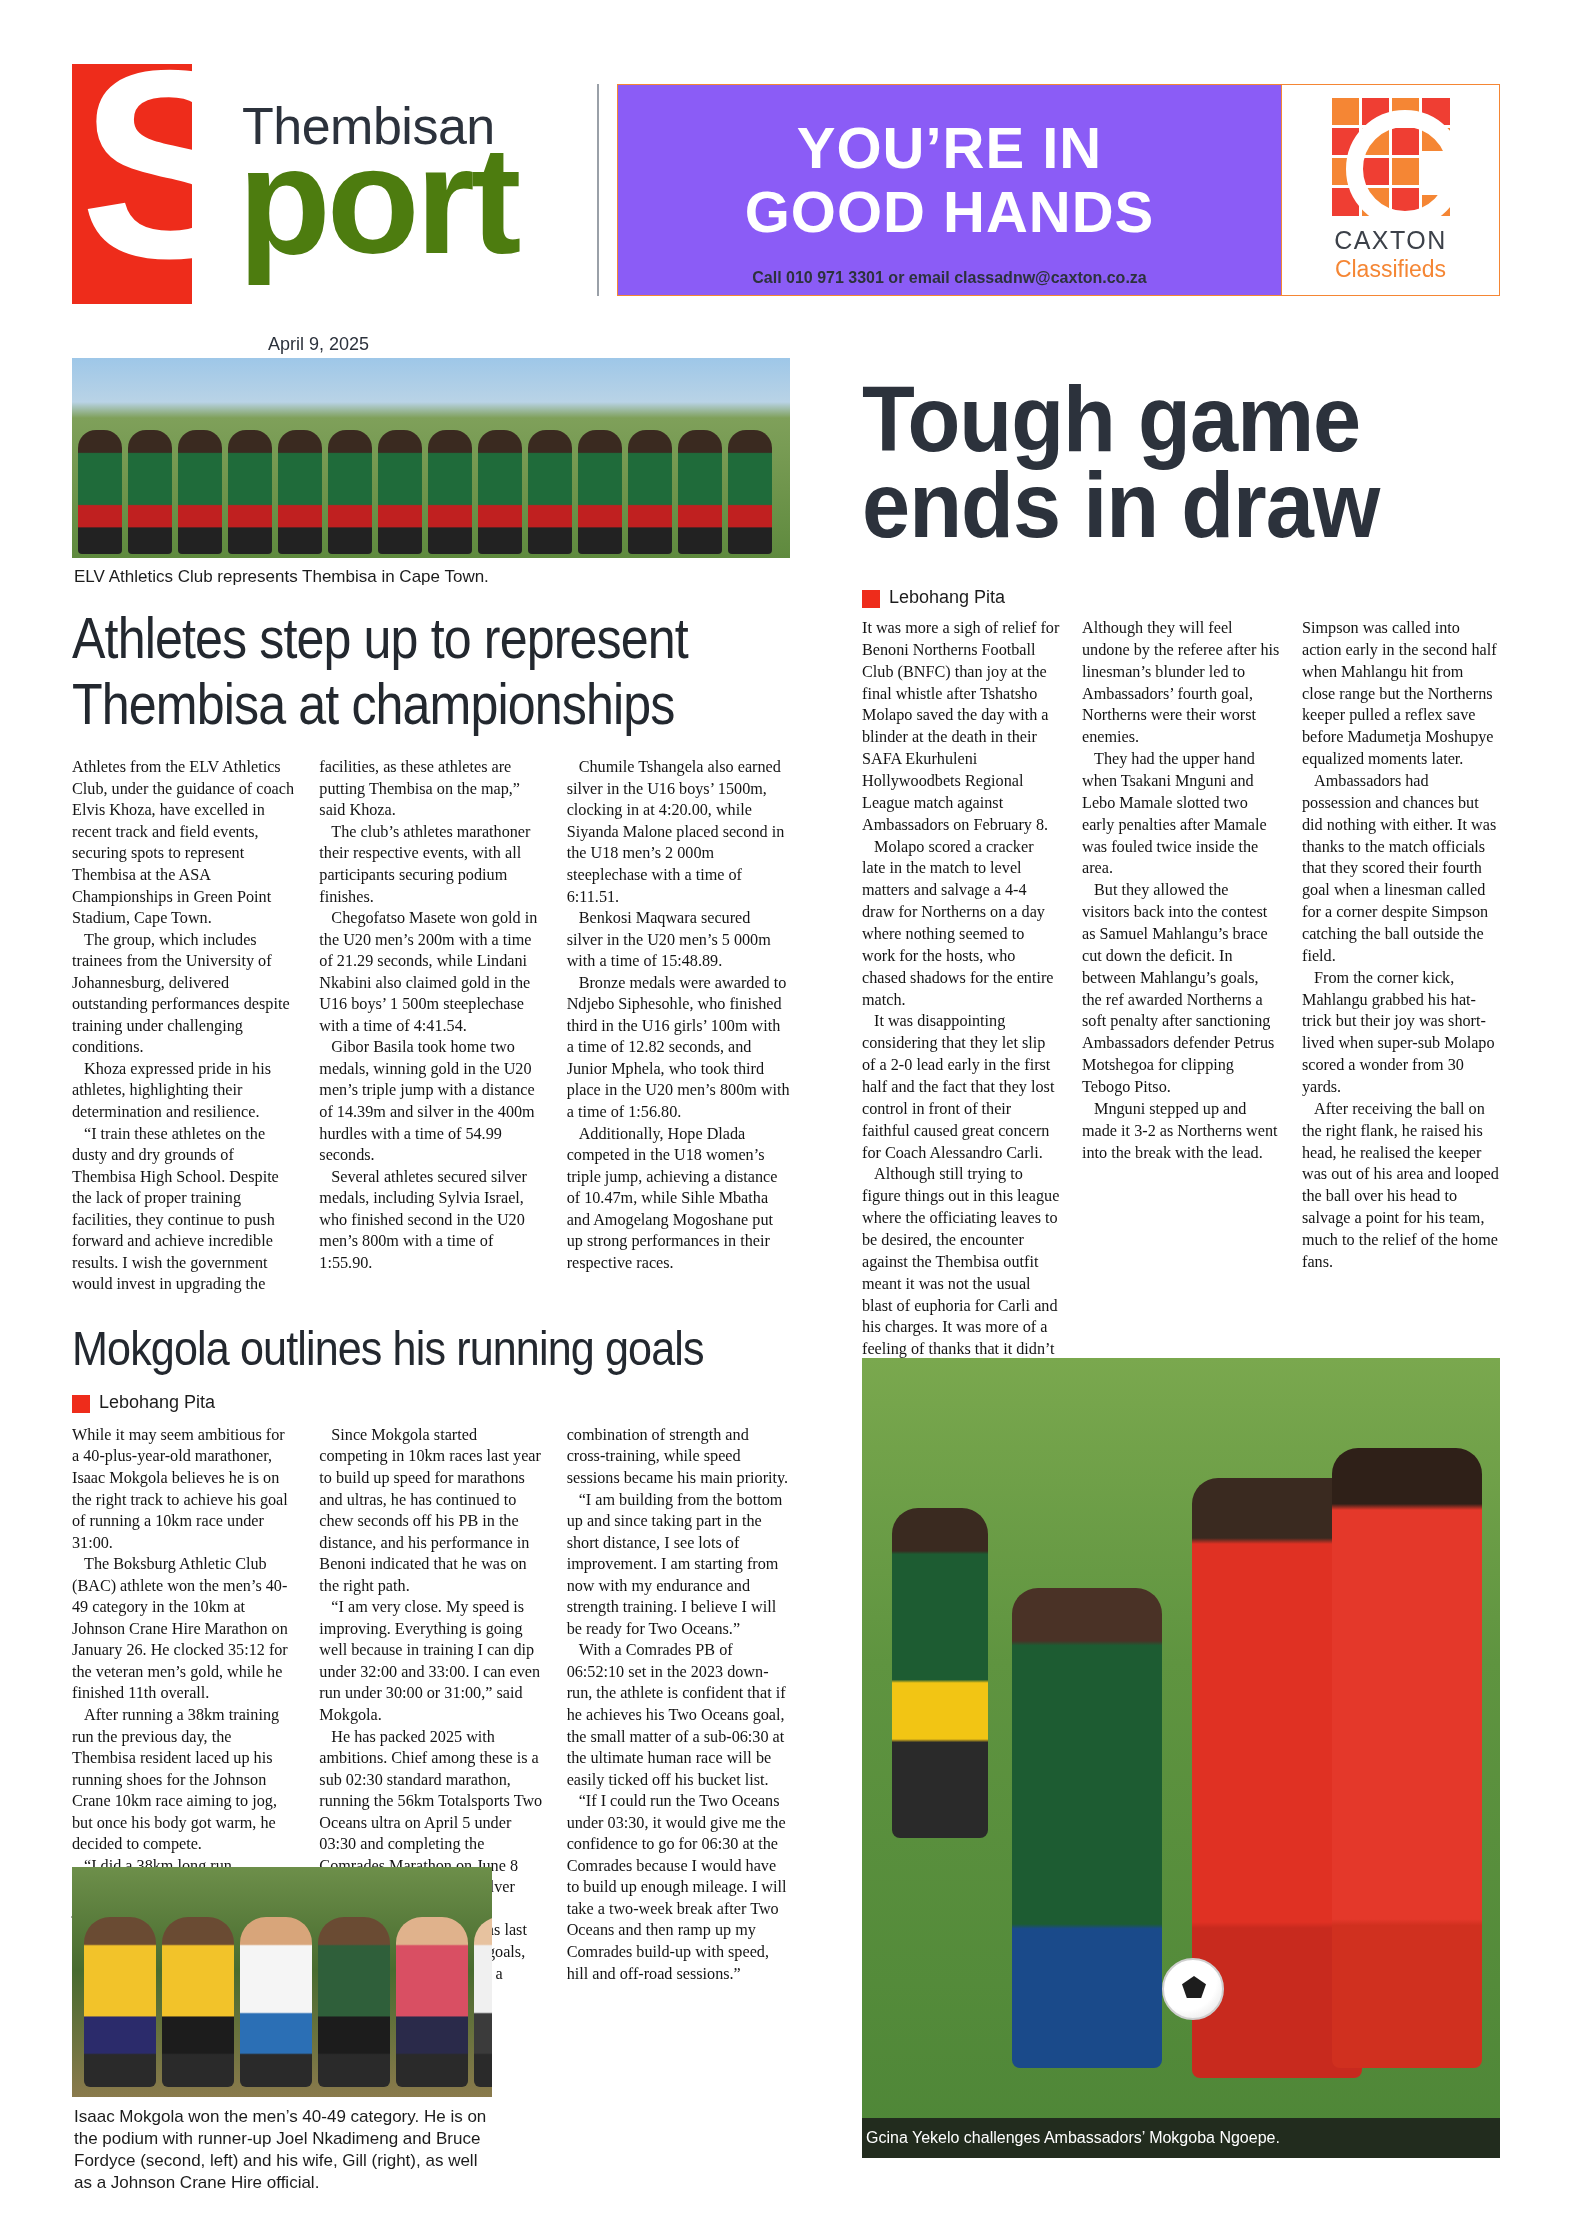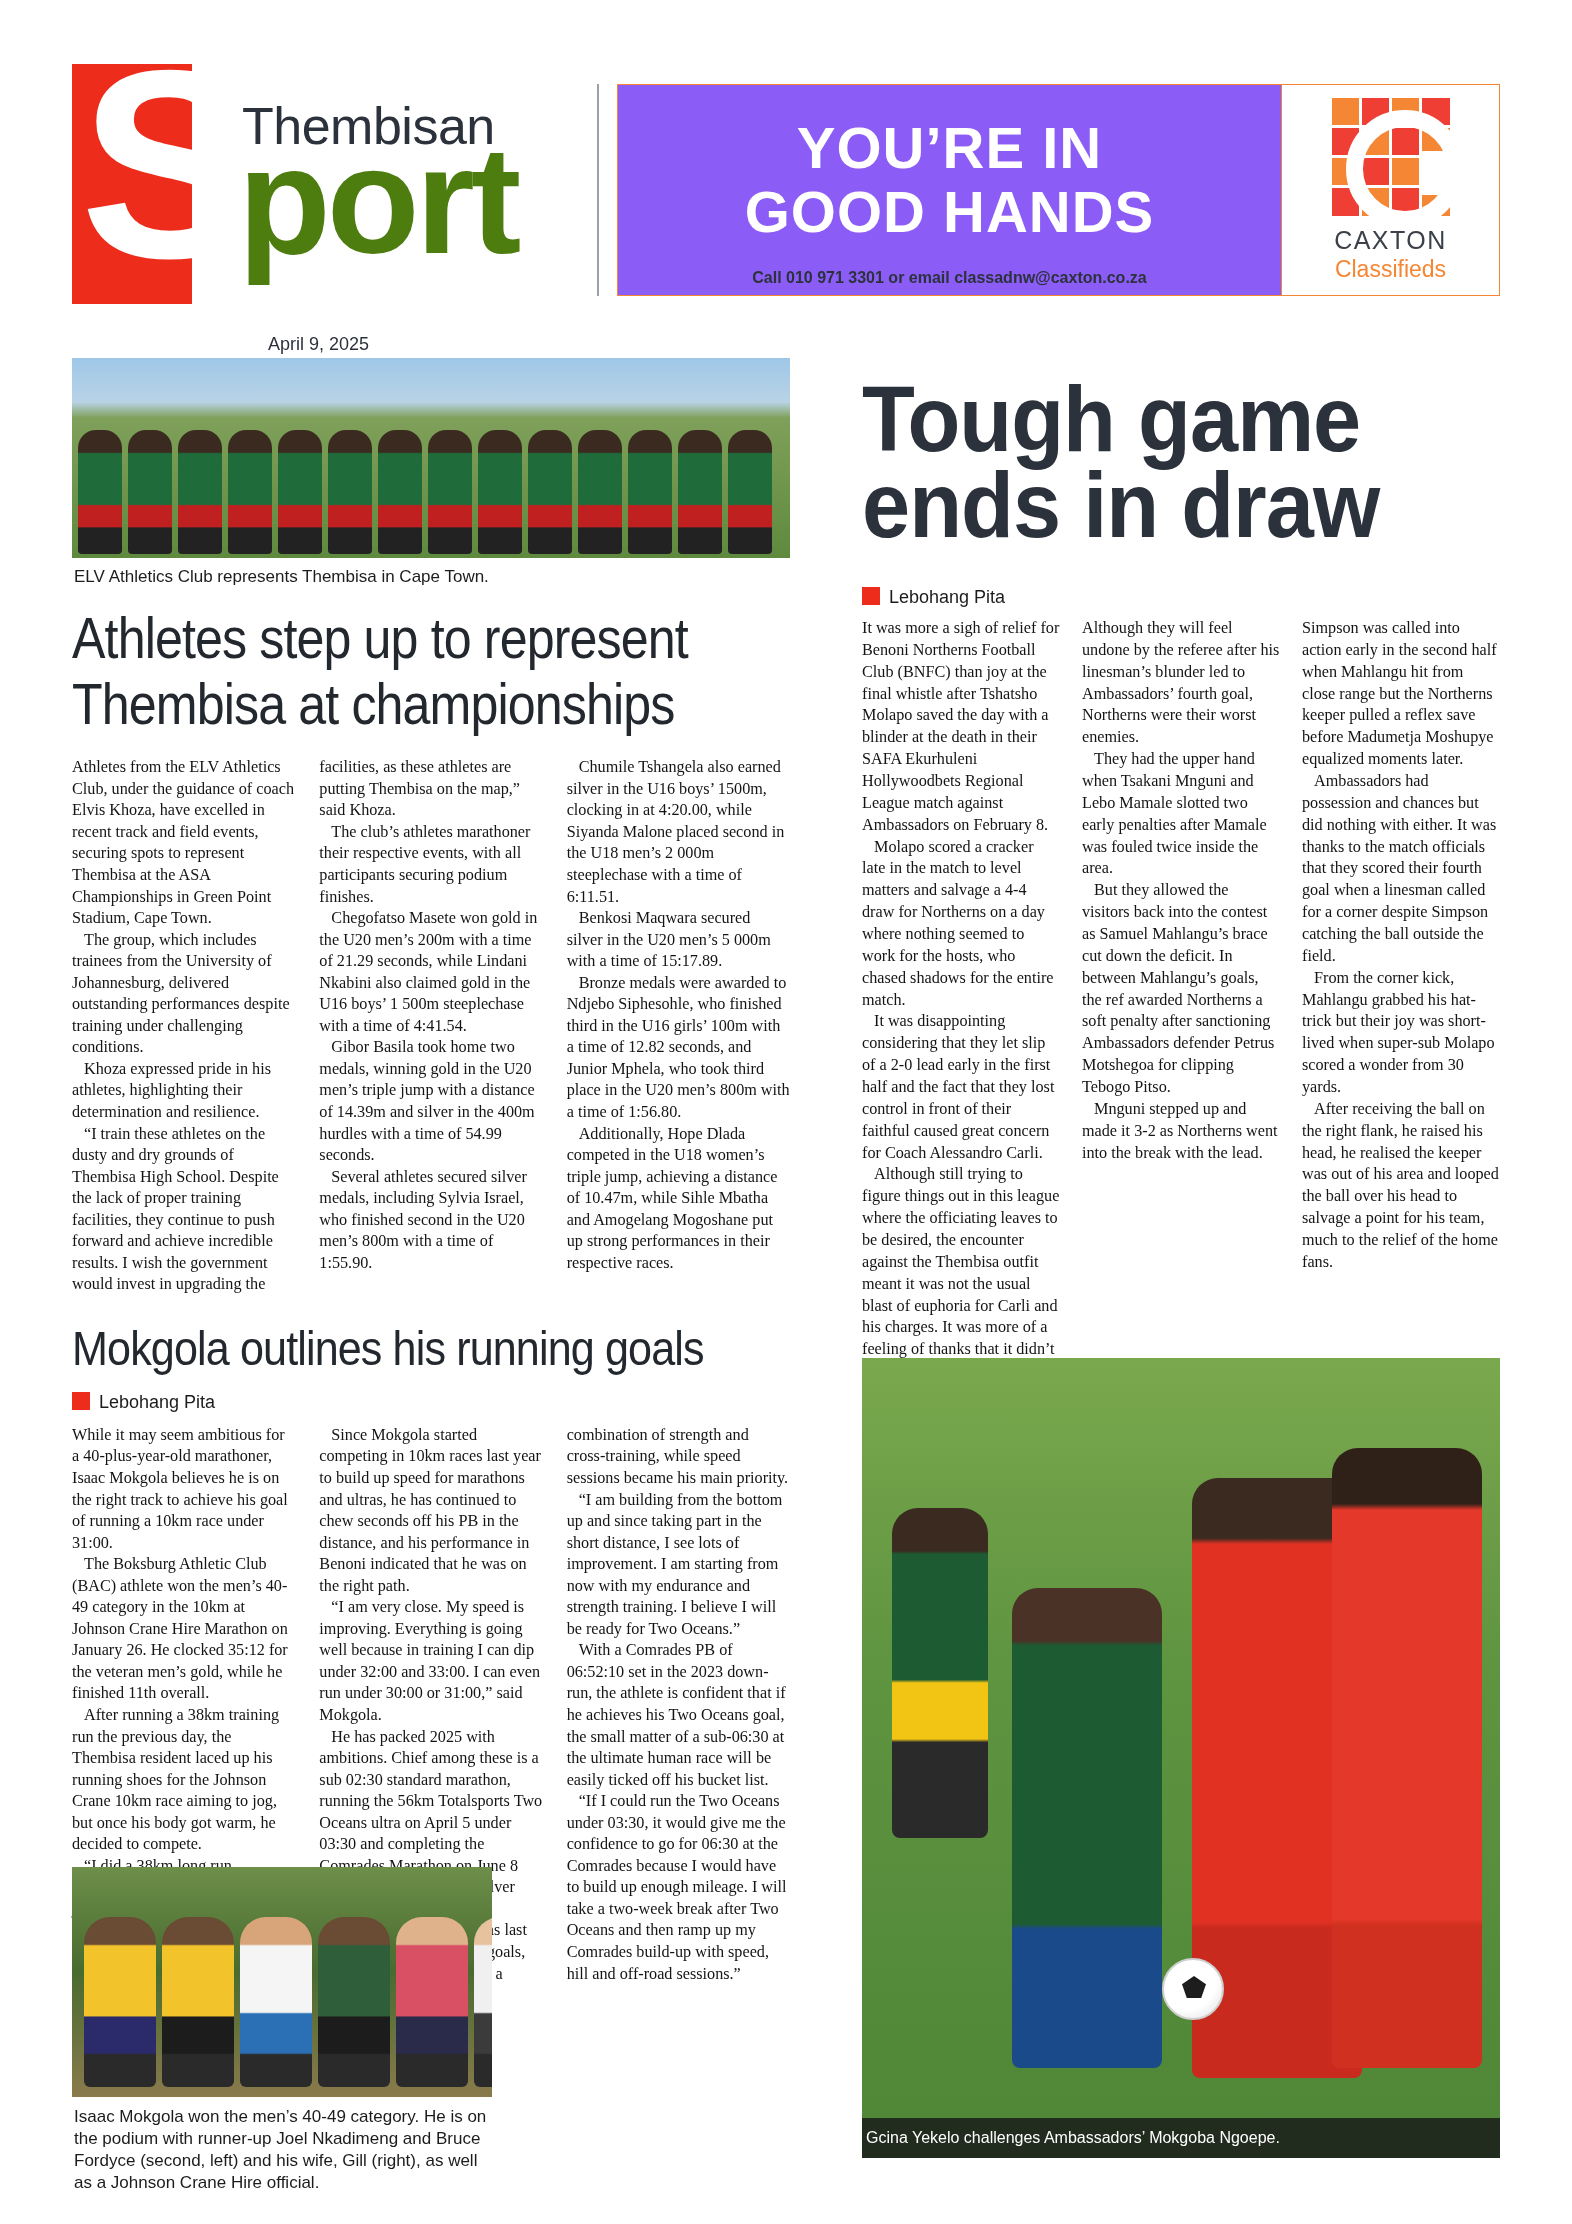--- a/index.html
+++ b/index.html
@@ -209,21 +209,21 @@
     font-size: 57px;
     margin-top: 22px;
   }
   .hl-b {
     font-size: 49px;
     margin-top: 28px;
   }
 
   .byline {
     display: flex;
-    align-items: flex-start;
+    align-items: flex-end;
     gap: 9px;
     margin-top: 18px;
     margin-bottom: 10px;
   }
   .byline-sq {
     width: 18px; height: 18px;
     background: #ee2c1b;
     flex: 0 0 18px;
   }
   .byline-name {
@@ -421,21 +421,21 @@
       <div class="cols3" style="margin-top:24px">
         <p class="first">Athletes from the ELV Athletics Club, under the guidance of coach Elvis Khoza, have excelled in recent track and field events, securing spots to represent Thembisa at the ASA Championships in Green Point Stadium, Cape Town.</p>
         <p>The group, which includes trainees from the University of Johannesburg, delivered outstanding performances despite training under challenging conditions.</p>
         <p>Khoza expressed pride in his athletes, highlighting their determination and resilience.</p>
         <p>“I train these athletes on the dusty and dry grounds of Thembisa High School. Despite the lack of proper training facilities, they continue to push forward and achieve incredible results. I wish the government would invest in upgrading the facilities, as these athletes are putting Thembisa on the map,” said Khoza.</p>
         <p>The club’s athletes marathoner their respective events, with all participants securing podium finishes.</p>
         <p>Chegofatso Masete won gold in the U20 men’s 200m with a time of 21.29 seconds, while Lindani Nkabini also claimed gold in the U16 boys’ 1 500m steeplechase with a time of 4:41.54.</p>
         <p>Gibor Basila took home two medals, winning gold in the U20 men’s triple jump with a distance of 14.39m and silver in the 400m hurdles with a time of 54.99 seconds.</p>
         <p>Several athletes secured silver medals, including Sylvia Israel, who finished second in the U20 men’s 800m with a time of 1:55.90.</p>
         <p>Chumile Tshangela also earned silver in the U16 boys’ 1500m, clocking in at 4:20.00, while Siyanda Malone placed second in the U18 men’s 2 000m steeplechase with a time of 6:11.51.</p>
-        <p>Benkosi Maqwara secured silver in the U20 men’s 5 000m with a time of 15:17.89.</p>
+        <p>Benkosi Maqwara secured silver in the U20 men’s 5 000m with a time of 15:48.89.</p>
         <p>Bronze medals were awarded to Ndjebo Siphesohle, who finished third in the U16 girls’ 100m with a time of 12.82 seconds, and Junior Mphela, who took third place in the U20 men’s 800m with a time of 1:56.80.</p>
         <p>Additionally, Hope Dlada competed in the U18 women’s triple jump, achieving a distance of 10.47m, while Sihle Mbatha and Amogelang Mogoshane put up strong performances in their respective races.</p>
       </div>
 
       <div class="hl-serifless hl-b">Mokgola outlines his running goals</div>
 
       <div class="byline">
         <div class="byline-sq"></div>
         <div class="byline-name">Lebohang Pita</div>
       </div>

